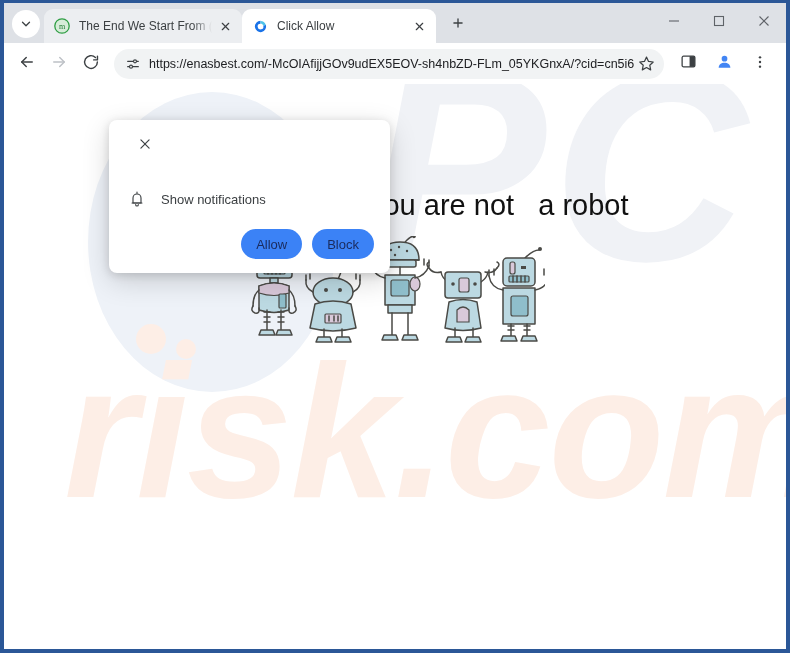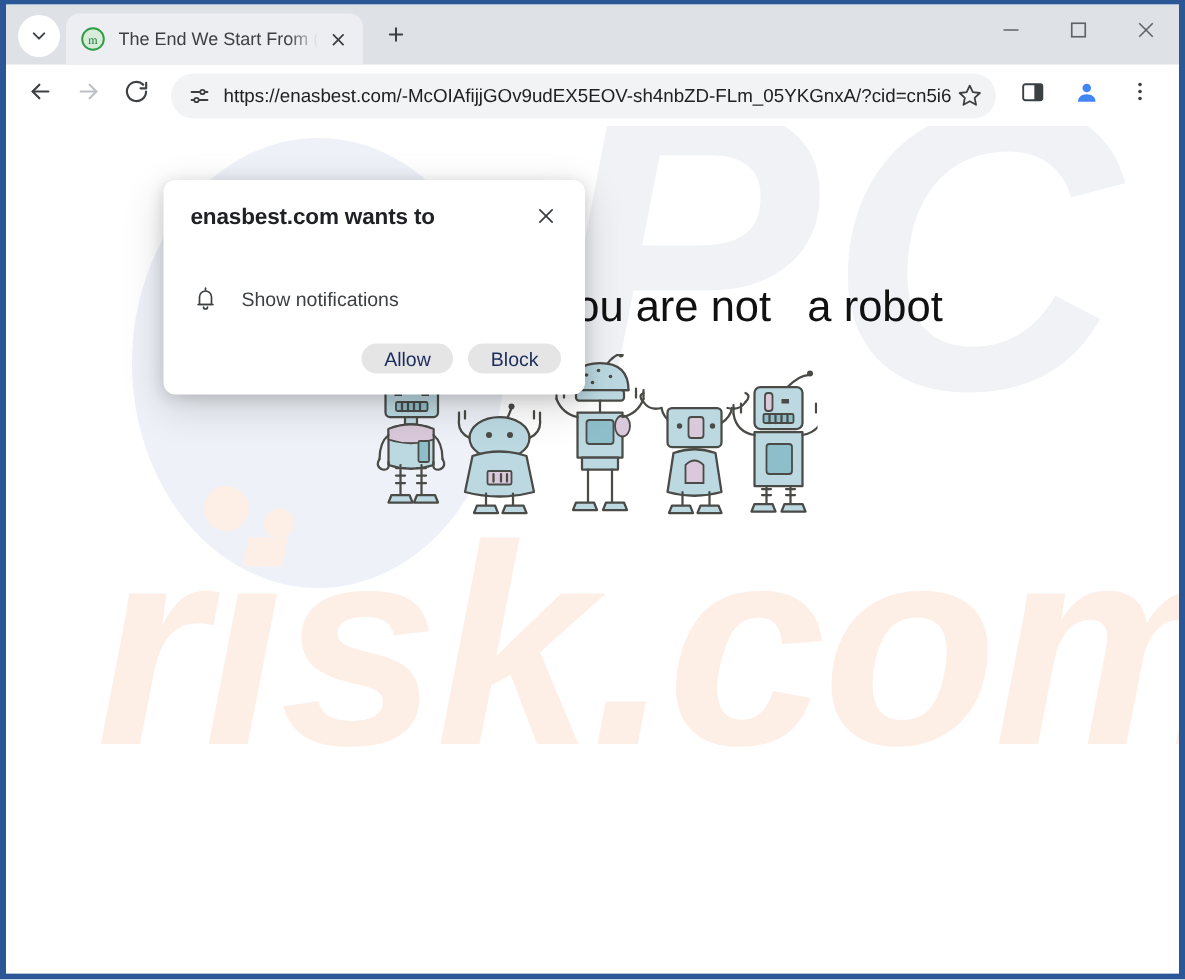--- a/index.html
+++ b/index.html
@@ -284,25 +284,25 @@
     color: #3c4043;
   }
   .pd-actions {
     display: flex;
     justify-content: flex-end;
     margin-top: 20px;
     gap: 10px;
   }
   .pd-btn {
     min-width: 58px;
-    height: 20px;
+    height: 30px;
     padding: 0 15px;
     border-radius: 15px;
     border: none;
-    background: #e5e5e5;
+    background: #3b82f6;
     color: #1a2b5c;
     font-size: 13px;
     font-family: "Liberation Sans", sans-serif;
     display: flex; align-items: center; justify-content: center;
   }
 </style>
 </head>
 <body>
 
 <div class="window">
@@ -327,20 +327,35 @@
         </span>
         <span class="tab-title">The End We Start From (2023) Watch Online</span>
         <span class="tab-close">
           <svg width="11" height="11" viewBox="0 0 24 24" fill="none" stroke="#3c4043" stroke-width="2.6" stroke-linecap="round">
               <line x1="5" y1="5" x2="19" y2="19"></line>
               <line x1="19" y1="5" x2="5" y2="19"></line>
             </svg>
         </span>
       </div>
 
+      <div class="tab active">
+        <span class="tab-favicon">
+          <svg width="15" height="15" viewBox="0 0 24 24">
+            <path d="M12 3a9 9 0 1 0 8.5 6.1l-4.1 1.5A4.6 4.6 0 1 1 12 7.4z" fill="#1a73e8"></path>
+            <path d="M12 7.4a4.6 4.6 0 0 1 4.4 3.2l4.1-1.5A9 9 0 0 0 12 3z" fill="#4fc3e8"></path>
+          </svg>
+        </span>
+        <span class="tab-title">Click Allow</span>
+        <span class="tab-close">
+          <svg width="11" height="11" viewBox="0 0 24 24" fill="none" stroke="#3c4043" stroke-width="2.6" stroke-linecap="round">
+              <line x1="5" y1="5" x2="19" y2="19"></line>
+              <line x1="19" y1="5" x2="5" y2="19"></line>
+            </svg>
+        </span>
+      </div>
 
       <div class="new-tab">
         <span>
           <svg width="14" height="14" viewBox="0 0 24 24" fill="none" stroke="#3c4043" stroke-width="2.3" stroke-linecap="round">
               <line x1="12" y1="5" x2="12" y2="19"></line>
               <line x1="5" y1="12" x2="19" y2="12"></line>
             </svg>
         </span>
       </div>
 
@@ -564,21 +579,20 @@
               <path class="rl" d="M263 90 h6 M263 94 h6 M279 90 h6 M279 94 h6"></path>
               <path class="rb" d="M258 100 h12 l2 5 h-16 z"></path>
                 <path class="rb" d="M278 100 h12 l2 5 h-16 z"></path>
             </g>
           </svg>
         </div>
       </div>
 
       <div class="permission-dialog">
         <div class="pd-head">
-          <div class="pd-title">enasbest.com wants to</div>
           <div class="pd-close">
             <span>
               <svg width="14" height="14" viewBox="0 0 24 24" fill="none" stroke="#3c4043" stroke-width="2" stroke-linecap="round">
                   <line x1="5" y1="5" x2="19" y2="19"></line>
                   <line x1="19" y1="5" x2="5" y2="19"></line>
                 </svg>
             </span>
           </div>
         </div>
 

